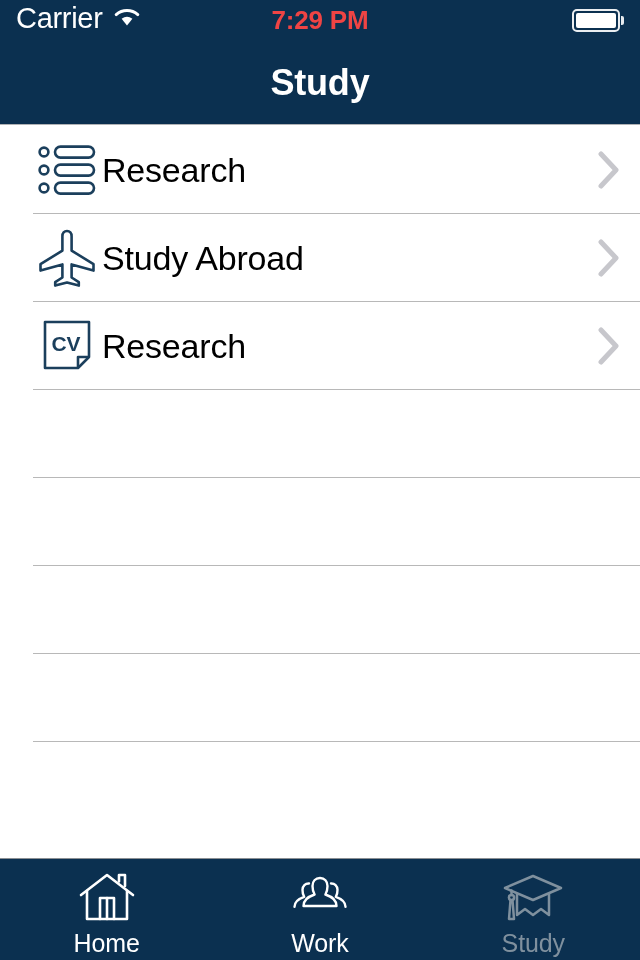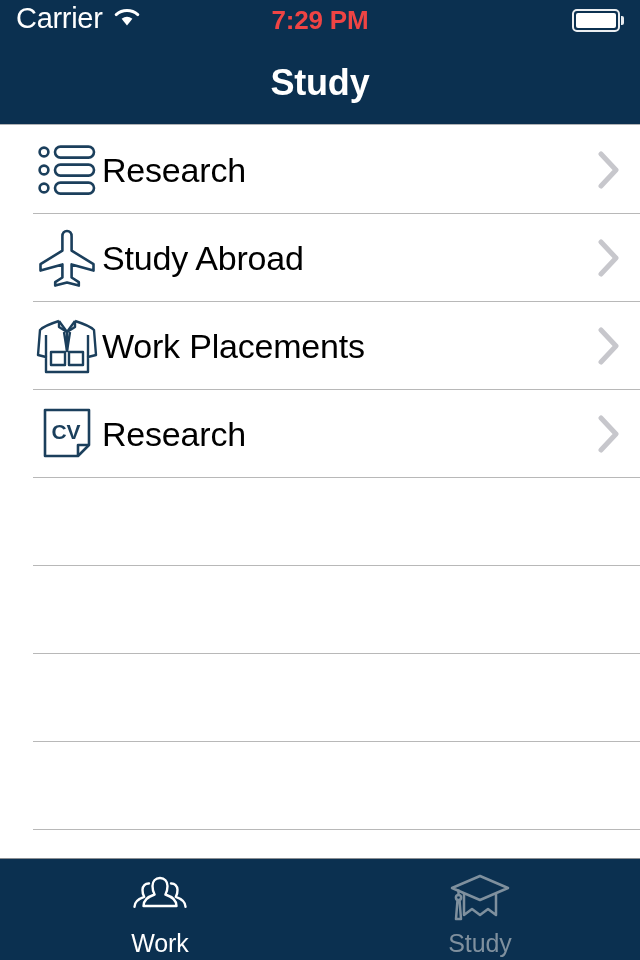--- a/index.html
+++ b/index.html
@@ -145,43 +145,20 @@
         </svg>
       </div>
       <div class="row-label">Study Abroad</div>
       <div class="chevron">
         <svg width="22" height="38" viewBox="0 0 22 38">
           <path d="M3 3 L18 19 L3 35" stroke="#c7c7cc" stroke-width="5" fill="none" stroke-linecap="round" stroke-linejoin="round"></path>
         </svg>
       </div>
     </div>
 
-    <div class="row">
-      <div class="row-icon">
-        <svg width="64" height="62" viewBox="0 0 64 62">
-          <g stroke="#1b3f5c" stroke-width="2.4" fill="none" stroke-linejoin="round">
-            <path d="M24 6 C16 8.5 8 12 5 15 L3 40 L11 42 L11 57 L53 57 L53 42 L61 40 L59 15 C56 12 48 8.5 40 6"></path>
-            <path d="M24 6 L32 17 L40 6"></path>
-            <path d="M24 6 L24 12 L32 17 L40 12 L40 6"></path>
-            <path d="M32 17 L32 36"></path>
-            <path d="M29 17 L32 36 L35 17"></path>
-            <rect x="16" y="37" width="14" height="13"></rect>
-            <rect x="34" y="37" width="14" height="13"></rect>
-            <path d="M11 42 L11 20"></path>
-            <path d="M53 42 L53 20"></path>
-          </g>
-        </svg>
-      </div>
-      <div class="row-label">Work Placements</div>
-      <div class="chevron">
-        <svg width="22" height="38" viewBox="0 0 22 38">
-          <path d="M3 3 L18 19 L3 35" stroke="#c7c7cc" stroke-width="5" fill="none" stroke-linecap="round" stroke-linejoin="round"></path>
-        </svg>
-      </div>
-    </div>
 
     <div class="row">
       <div class="row-icon">
         <svg width="58" height="58" viewBox="0 0 58 58">
           <path d="M7 5 L51 5 L51 40 L40 51 L7 51 Z" stroke="#1b3f5c" stroke-width="2.6" fill="none" stroke-linejoin="round"></path>
           <path d="M51 40 L40 40 L40 51" stroke="#1b3f5c" stroke-width="2.6" fill="none" stroke-linejoin="round"></path>
           <text x="28" y="34" text-anchor="middle" font-family="Liberation Sans, sans-serif" font-size="21" font-weight="bold" fill="#1b3f5c">CV</text>
         </svg>
       </div>
       <div class="row-label">Research</div>
@@ -193,20 +170,34 @@
     </div>
 
     <div class="empty-row"></div>
     <div class="empty-row"></div>
     <div class="empty-row"></div>
     <div class="empty-row"></div>
   </div>
 
   <div class="tabbar">
 
+    <div class="tab">
+      <div class="tab-icon">
+        <svg width="56" height="50" viewBox="0 0 56 50">
+          <g stroke="#ffffff" stroke-width="2.6" fill="none" stroke-linejoin="round" stroke-linecap="round">
+            <path d="M2 22 L28 2 L54 22"></path>
+            <path d="M8 18 L8 46 L48 46 L48 18"></path>
+            <path d="M40 8.5 L40 2 L46 2 L46 13"></path>
+            <path d="M21 46 L21 25 L35 25 L35 46"></path>
+            <path d="M28 25 L28 46"></path>
+          </g>
+        </svg>
+      </div>
+      <div class="tab-label">Home</div>
+    </div>
 
     <div class="tab">
       <div class="tab-icon">
         <svg width="60" height="46" viewBox="0 0 60 46">
           <g stroke="#ffffff" stroke-width="2.4" fill="none" stroke-linejoin="round" stroke-linecap="round">
             <path d="M30 3 C25.4 3 22.5 6.2 22.5 11 C22.5 16 24.6 19.5 24.6 19.5 C18.5 21.5 13.5 25 13.5 31 L46.5 31 C46.5 25 41.5 21.5 35.4 19.5 C35.4 19.5 37.5 16 37.5 11 C37.5 6.2 34.6 3 30 3 Z"></path>
             <path d="M19 8.5 C15.3 8.3 12.6 10.8 12.5 14.8 C12.4 19 14.2 21.8 14.2 21.8 C9 23.6 4.5 26.6 4.5 31.8"></path>
             <path d="M41 8.5 C44.7 8.3 47.4 10.8 47.5 14.8 C47.6 19 45.8 21.8 45.8 21.8 C51 23.6 55.5 26.6 55.5 31.8"></path>
           </g>
         </svg>

